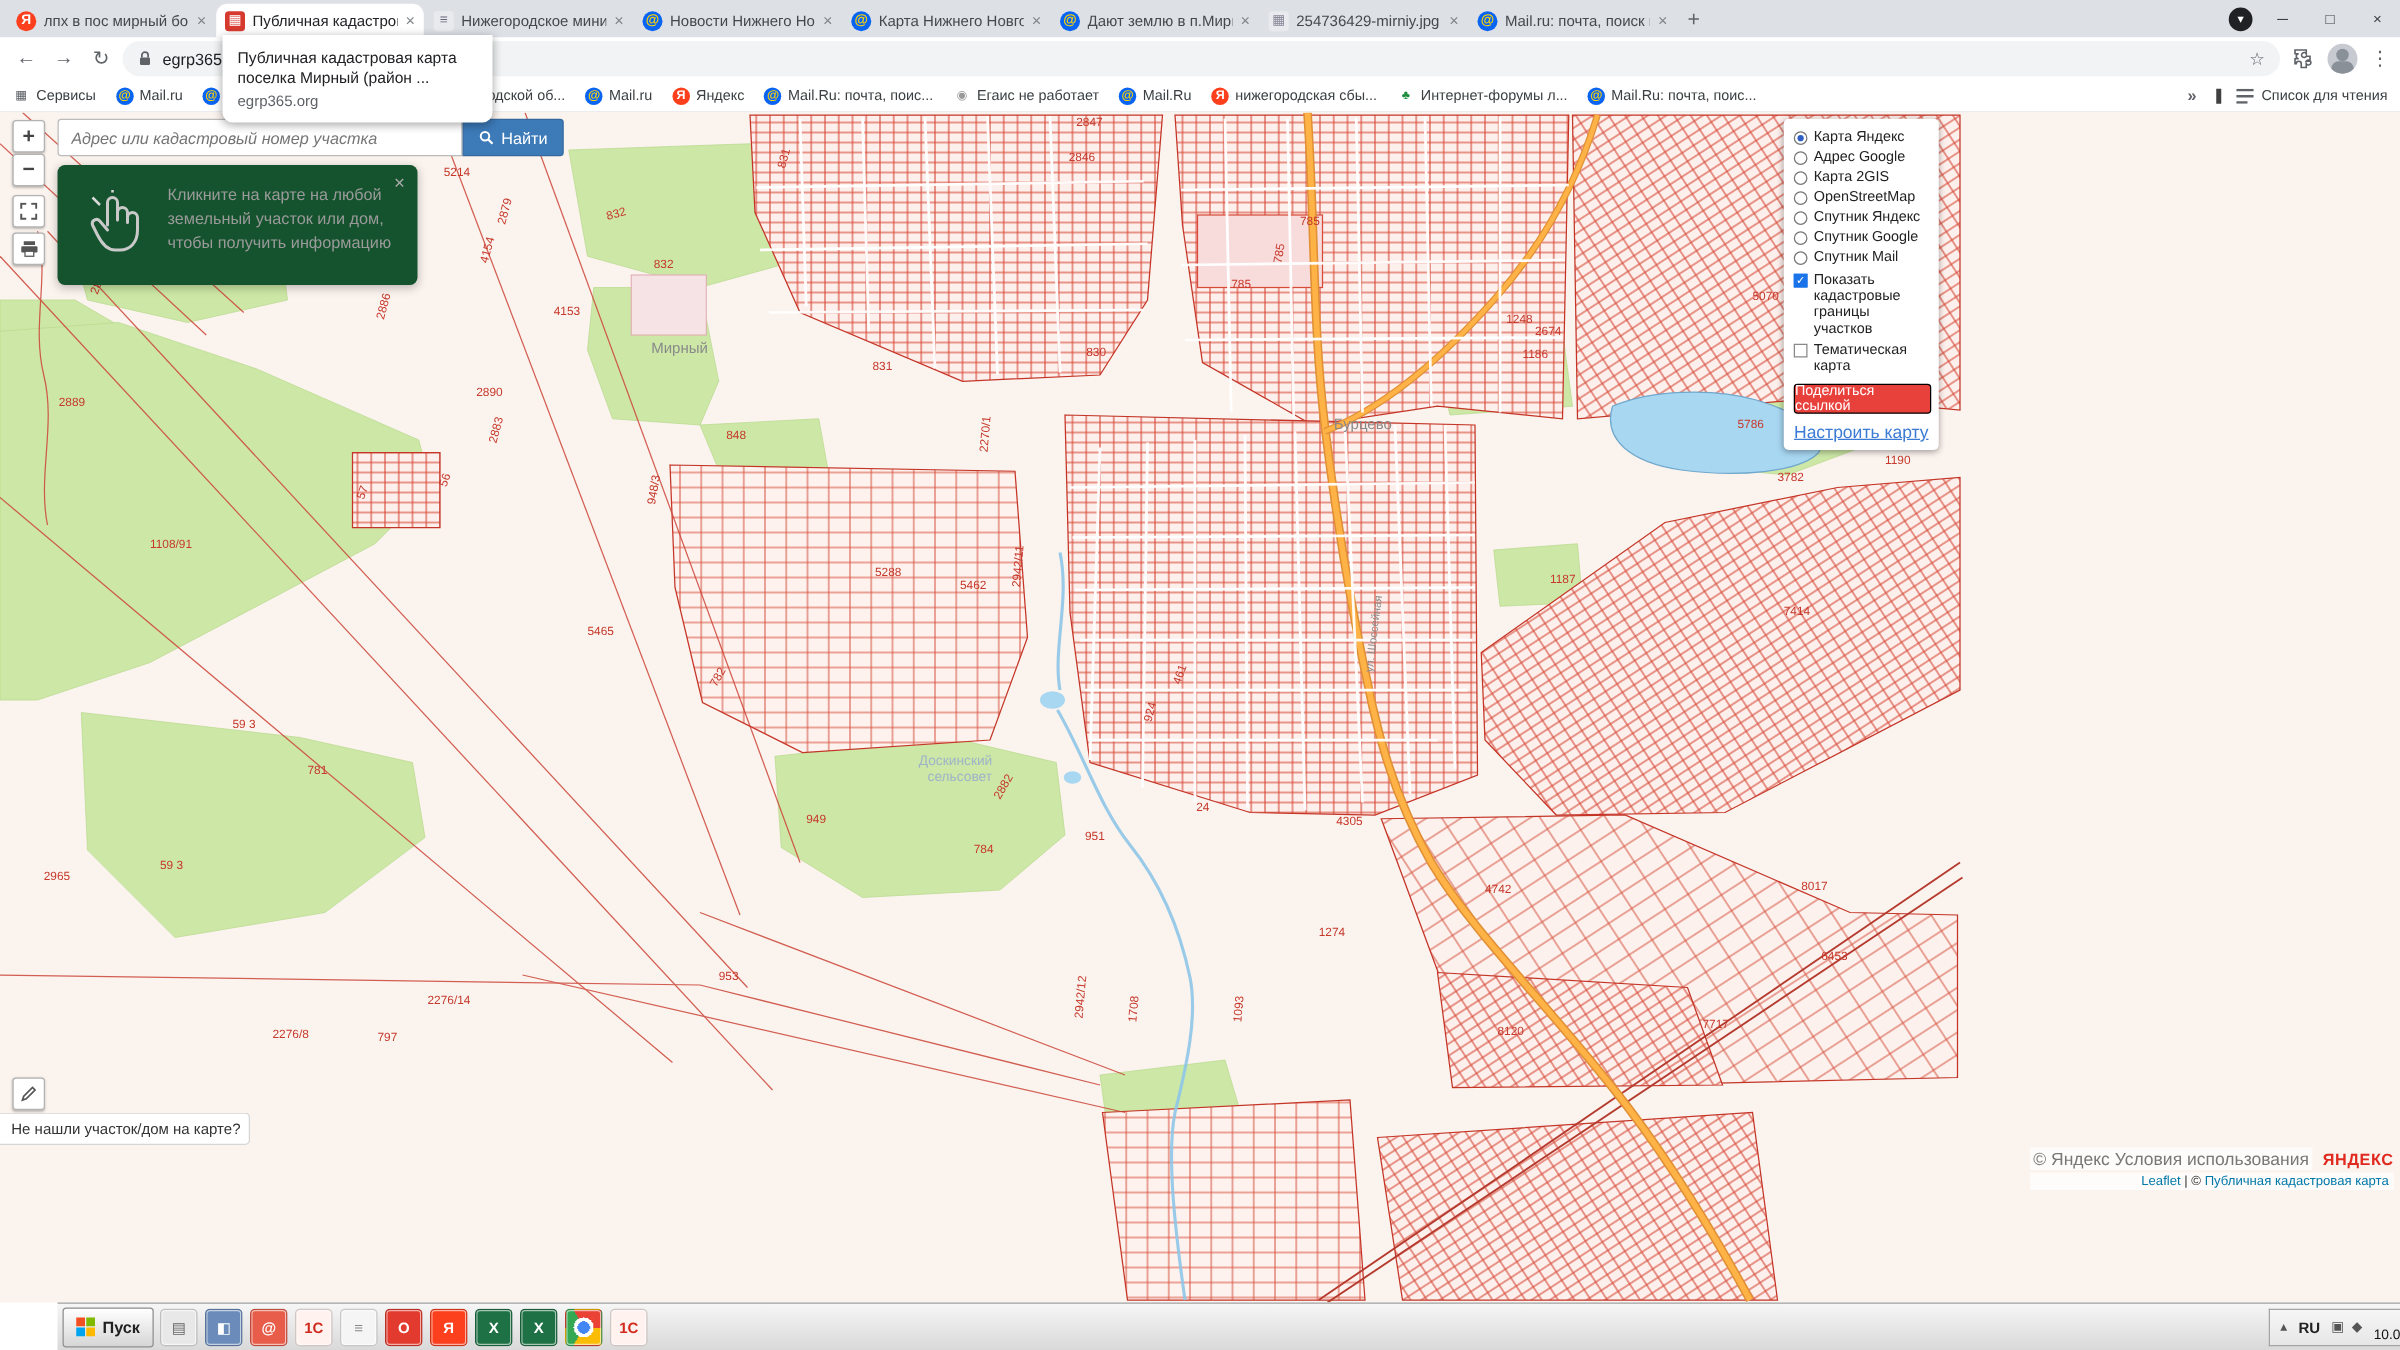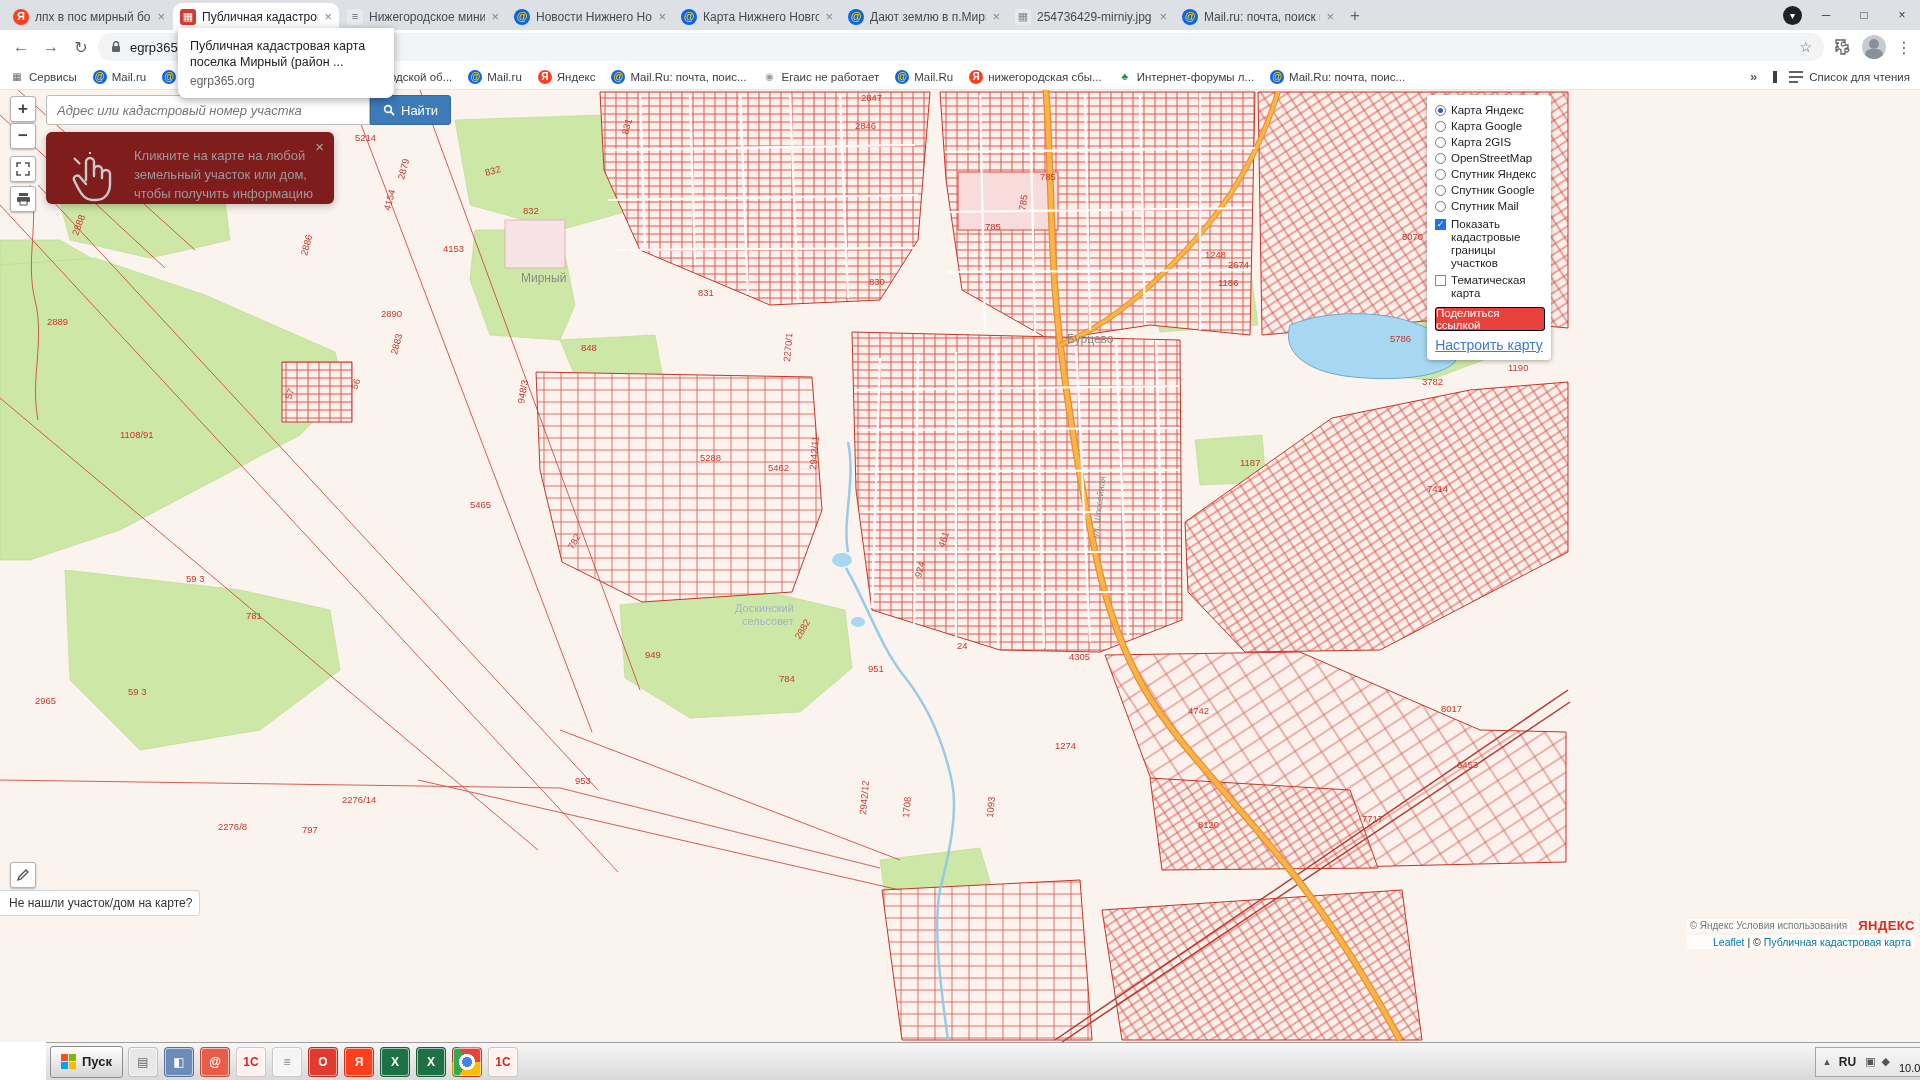--- a/index.html
+++ b/index.html
@@ -68,21 +68,21 @@
   .street{font-size:9px;fill:#8a8a8a;}
   .mapbtn{position:absolute;width:26px;height:26px;background:#fff;border:1px solid #b3b3b3;border-radius:3px;
     display:flex;align-items:center;justify-content:center;font-size:17px;font-weight:700;color:#444;
     box-shadow:0 1px 2px rgba(0,0,0,.25);box-sizing:border-box;}
   .srch{position:absolute;left:46px;top:5px;width:324px;height:30px;background:#fff;border:1px solid #bbb;
     border-radius:3px 0 0 3px;display:flex;align-items:center;box-sizing:border-box;}
   .srch input{border:0;outline:0;width:100%;padding:0 10px;font-size:13px;color:#333;background:transparent;
     font-family:"Liberation Sans","DejaVu Sans",sans-serif;font-style:italic;}
   .findbtn{position:absolute;left:370px;top:5px;height:30px;padding:0 12px;background:#3c7ab8;color:#fff;
     border:1px solid #35699e;border-radius:0 3px 3px 0;font-size:13px;display:flex;align-items:center;gap:6px;box-sizing:border-box;}
-  .tipcard{position:absolute;left:46px;top:42px;width:288px;height:72px;background:#7f1d1d;border-radius:6px;
+  .tipcard{position:absolute;left:46px;top:42px;width:288px;height:96px;background:#14532d;border-radius:6px;
     box-shadow:0 2px 8px rgba(0,0,0,.25);box-sizing:border-box;padding:14px 8px 10px 14px;}
   .tipcard .txt{position:absolute;left:88px;top:14px;font-size:13px;color:#9a9a9a;line-height:19px;}
   .tipcard .close{position:absolute;right:10px;top:6px;color:#aaa;font-size:15px;}
   .rpanel{position:absolute;left:1427px;top:5px;width:124px;background:#fff;border-radius:4px;
     box-shadow:0 1px 5px rgba(0,0,0,.35);padding:7px 8px;box-sizing:border-box;font-size:11.5px;color:#222;}
   .lrow{display:flex;align-items:center;gap:5px;height:16px;}
   .radio{width:11px;height:11px;border:1px solid #777;border-radius:50%;flex:none;
     display:flex;align-items:center;justify-content:center;box-sizing:border-box;background:#fff;}
   .radio i{width:5px;height:5px;border-radius:50%;background:#2f5fc4;display:block;}
   .crow{display:flex;align-items:flex-start;gap:5px;margin-top:4px;line-height:13px;}
@@ -90,21 +90,21 @@
     display:flex;align-items:center;justify-content:center;box-sizing:border-box;margin-top:1px;}
   .cb.on{background:#1a73e8;border-color:#1a73e8;}
   .sharebtn{margin-top:7px;width:100%;height:22px;background:#e8413c;border:1px solid #000000;border-radius:3px;
     color:#fff;font-size:11.5px;display:flex;align-items:center;justify-content:center;}
   .cfglink{display:block;text-align:center;color:#3b7bd4;margin-top:6px;text-decoration:underline;font-size:14px;}
   .notfound{position:absolute;left:0;top:800px;width:200px;height:26px;background:#fff;border:1px solid #d5d5d5;
     border-left:none;border-radius:0 4px 4px 0;display:flex;align-items:center;padding-left:9px;
     font-size:12px;color:#333;box-sizing:border-box;}
   .attr{position:absolute;right:5px;top:828px;text-align:right;}
   .attr .row1{display:flex;align-items:center;justify-content:flex-end;gap:8px;}
-  .attr .terms{font-size:10px;color:#777;background:rgba(255,255,255,.7);padding:1px 3px;}
+  .attr .terms{font-size:14px;color:#777;background:rgba(255,255,255,.7);padding:1px 3px;}
   .attr .ylogo{font-size:13px;font-weight:700;color:#e02a1f;letter-spacing:.5px;}
   .attr .row2{font-size:10.5px;background:rgba(255,255,255,.75);padding:1px 4px;margin-top:2px;color:#333;}
   .attr .lnk{color:#0078a8;}
   
   .taskbar{position:absolute;left:0;bottom:0;width:1920px;height:38px;
     background:linear-gradient(#f6f6f6,#d9d9d9);border-top:1px solid #9f9f9f;
     display:flex;align-items:center;gap:5px;padding:0 4px;box-sizing:border-box;margin-left:46px;}
   .start{height:30px;padding:0 10px;display:flex;gap:6px;align-items:center;
     background:linear-gradient(#ffffff,#d6d6d6);border:1px solid #8e8e8e;border-radius:3px;
     font-weight:700;font-size:13px;color:#222;}
@@ -509,21 +509,21 @@
   <div class="rpanel">
     <div id="layerlist">
         <div class="lrow">
           <span class="radio">
             <i></i>
           </span>
           <span>Карта Яндекс</span>
         </div>
         <div class="lrow">
           <span class="radio"></span>
-          <span>Карта Google</span>
+          <span>Адрес Google</span>
         </div>
         <div class="lrow">
           <span class="radio"></span>
           <span>Карта 2GIS</span>
         </div>
         <div class="lrow">
           <span class="radio"></span>
           <span>OpenStreetMap</span>
         </div>
         <div class="lrow">

